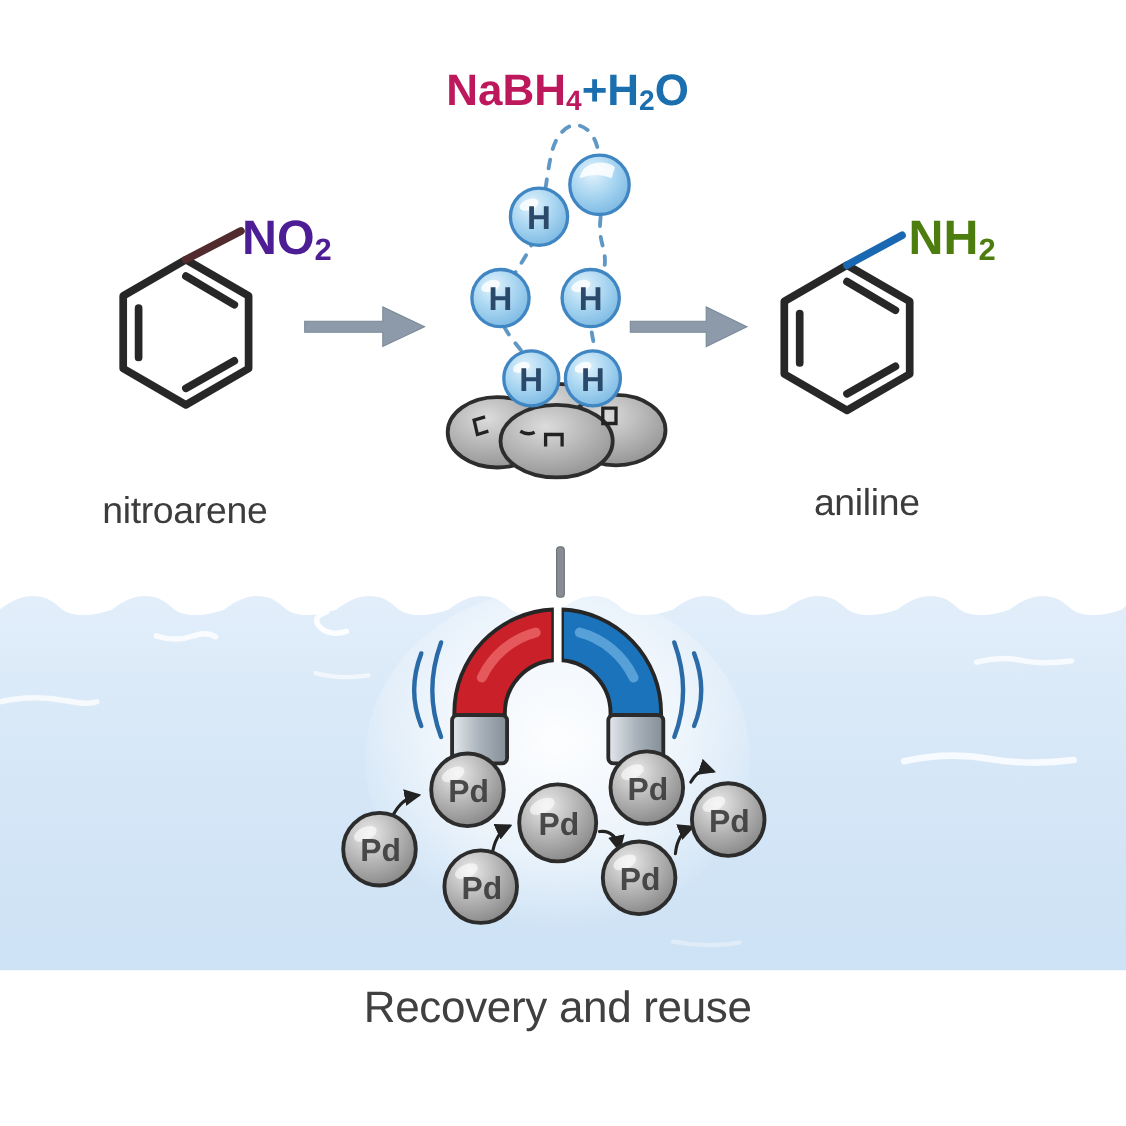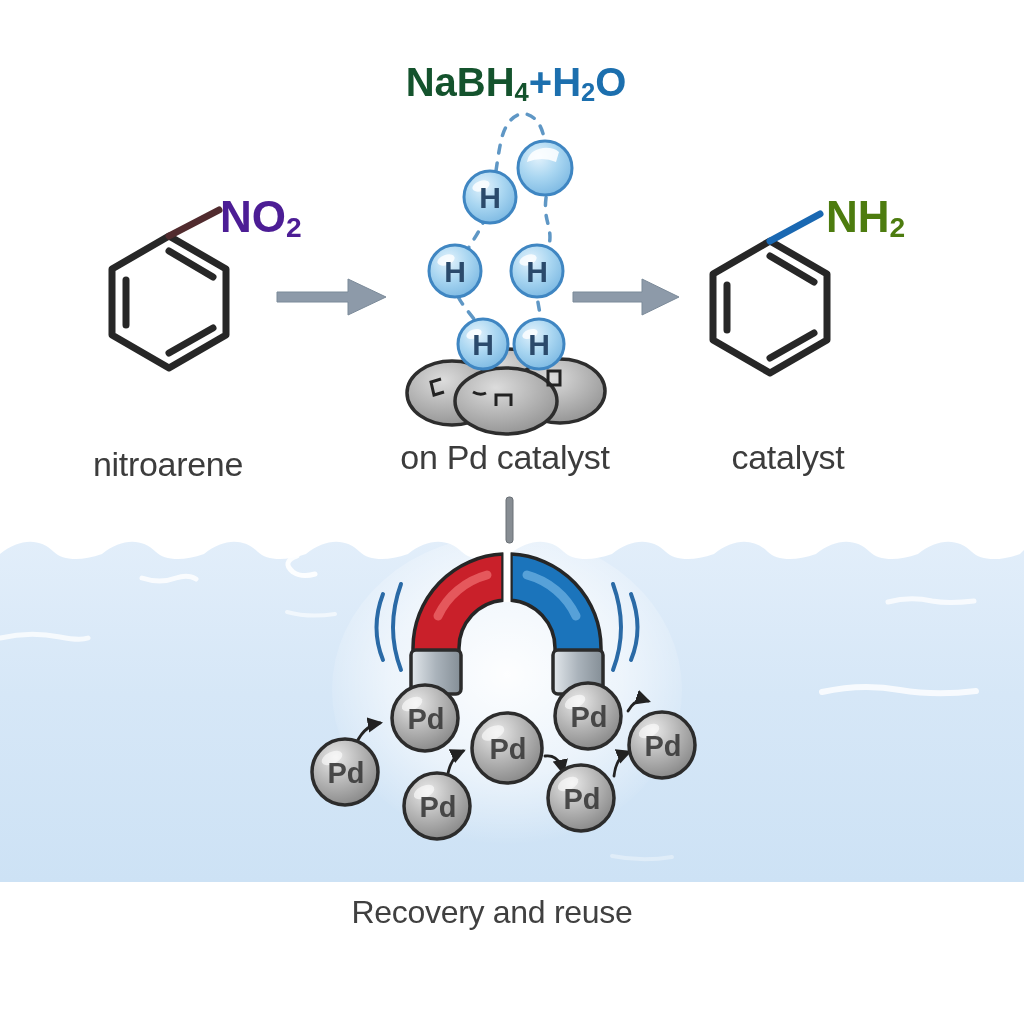--- a/index.html
+++ b/index.html
@@ -1,31 +1,31 @@
 <!DOCTYPE html>
 <html><head>
 <meta charset="utf-8">
 <style>
   html,body{margin:0;padding:0;background:#fff;}
   #stage{position:relative;width:1024px;height:1024px;background:#ffffff;overflow:hidden;
          font-family:"Liberation Sans", sans-serif;}
   #scene{position:absolute;left:0;top:0;}
   .overlay{position:absolute;white-space:nowrap;}
   .title{left:516px;top:60px;transform:translateX(-50%);font-size:40px;font-weight:bold;letter-spacing:0px;}
-  .t-dark{color:#14532d;}
+  .t-dark{color:#be185d;}
   .t-blue{color:#1c6fae;}
   .title sub, .formula sub{font-size:64%;vertical-align:-16%;}
   .formula{font-size:44px;font-weight:bold;letter-spacing:0px;}
   .no2{left:220px;top:192px;color:#4c1d95;}
   .nh2{left:826px;top:192px;color:#4d7c0f;}
   .stage-label{font-size:34px;color:#3c3c3c;transform:translateX(-50%);letter-spacing:-0.3px;}
   .lab-nitroarene{left:168px;top:445px;}
   .lab-catalyst{left:505px;top:438px;}
   .lab-aniline{left:788px;top:438px;}
-  .caption{left:492px;top:894px;transform:translateX(-50%);font-size:32px;color:#404040;letter-spacing:-0.3px;}
+  .caption{left:507px;top:894px;transform:translateX(-50%);font-size:40px;color:#404040;letter-spacing:-0.3px;}
   
   text{font-family:"Liberation Sans", sans-serif;}
   .htext{font-size:30px;font-weight:bold;fill:#2b4a6b;text-anchor:middle;}
   .pdtext{font-size:29px;font-weight:bold;fill:#3b3b3b;text-anchor:middle;opacity:.9;}
 </style>
 </head>
 <body>
 
 <div id="stage">
 
@@ -230,18 +230,17 @@
 
 <div class="overlay formula no2">
   <span>NO</span><sub>2</sub>
 </div>
 
 <div class="overlay formula nh2">
   <span>NH</span><sub>2</sub>
 </div>
 
 <div class="overlay stage-label lab-nitroarene">nitroarene</div>
-<div class="overlay stage-label lab-catalyst">on Pd catalyst</div>
-<div class="overlay stage-label lab-aniline">catalyst</div>
+<div class="overlay stage-label lab-aniline">aniline</div>
 
 <div class="overlay caption">Recovery and reuse</div>
 
 </div>
 
 </body></html>

